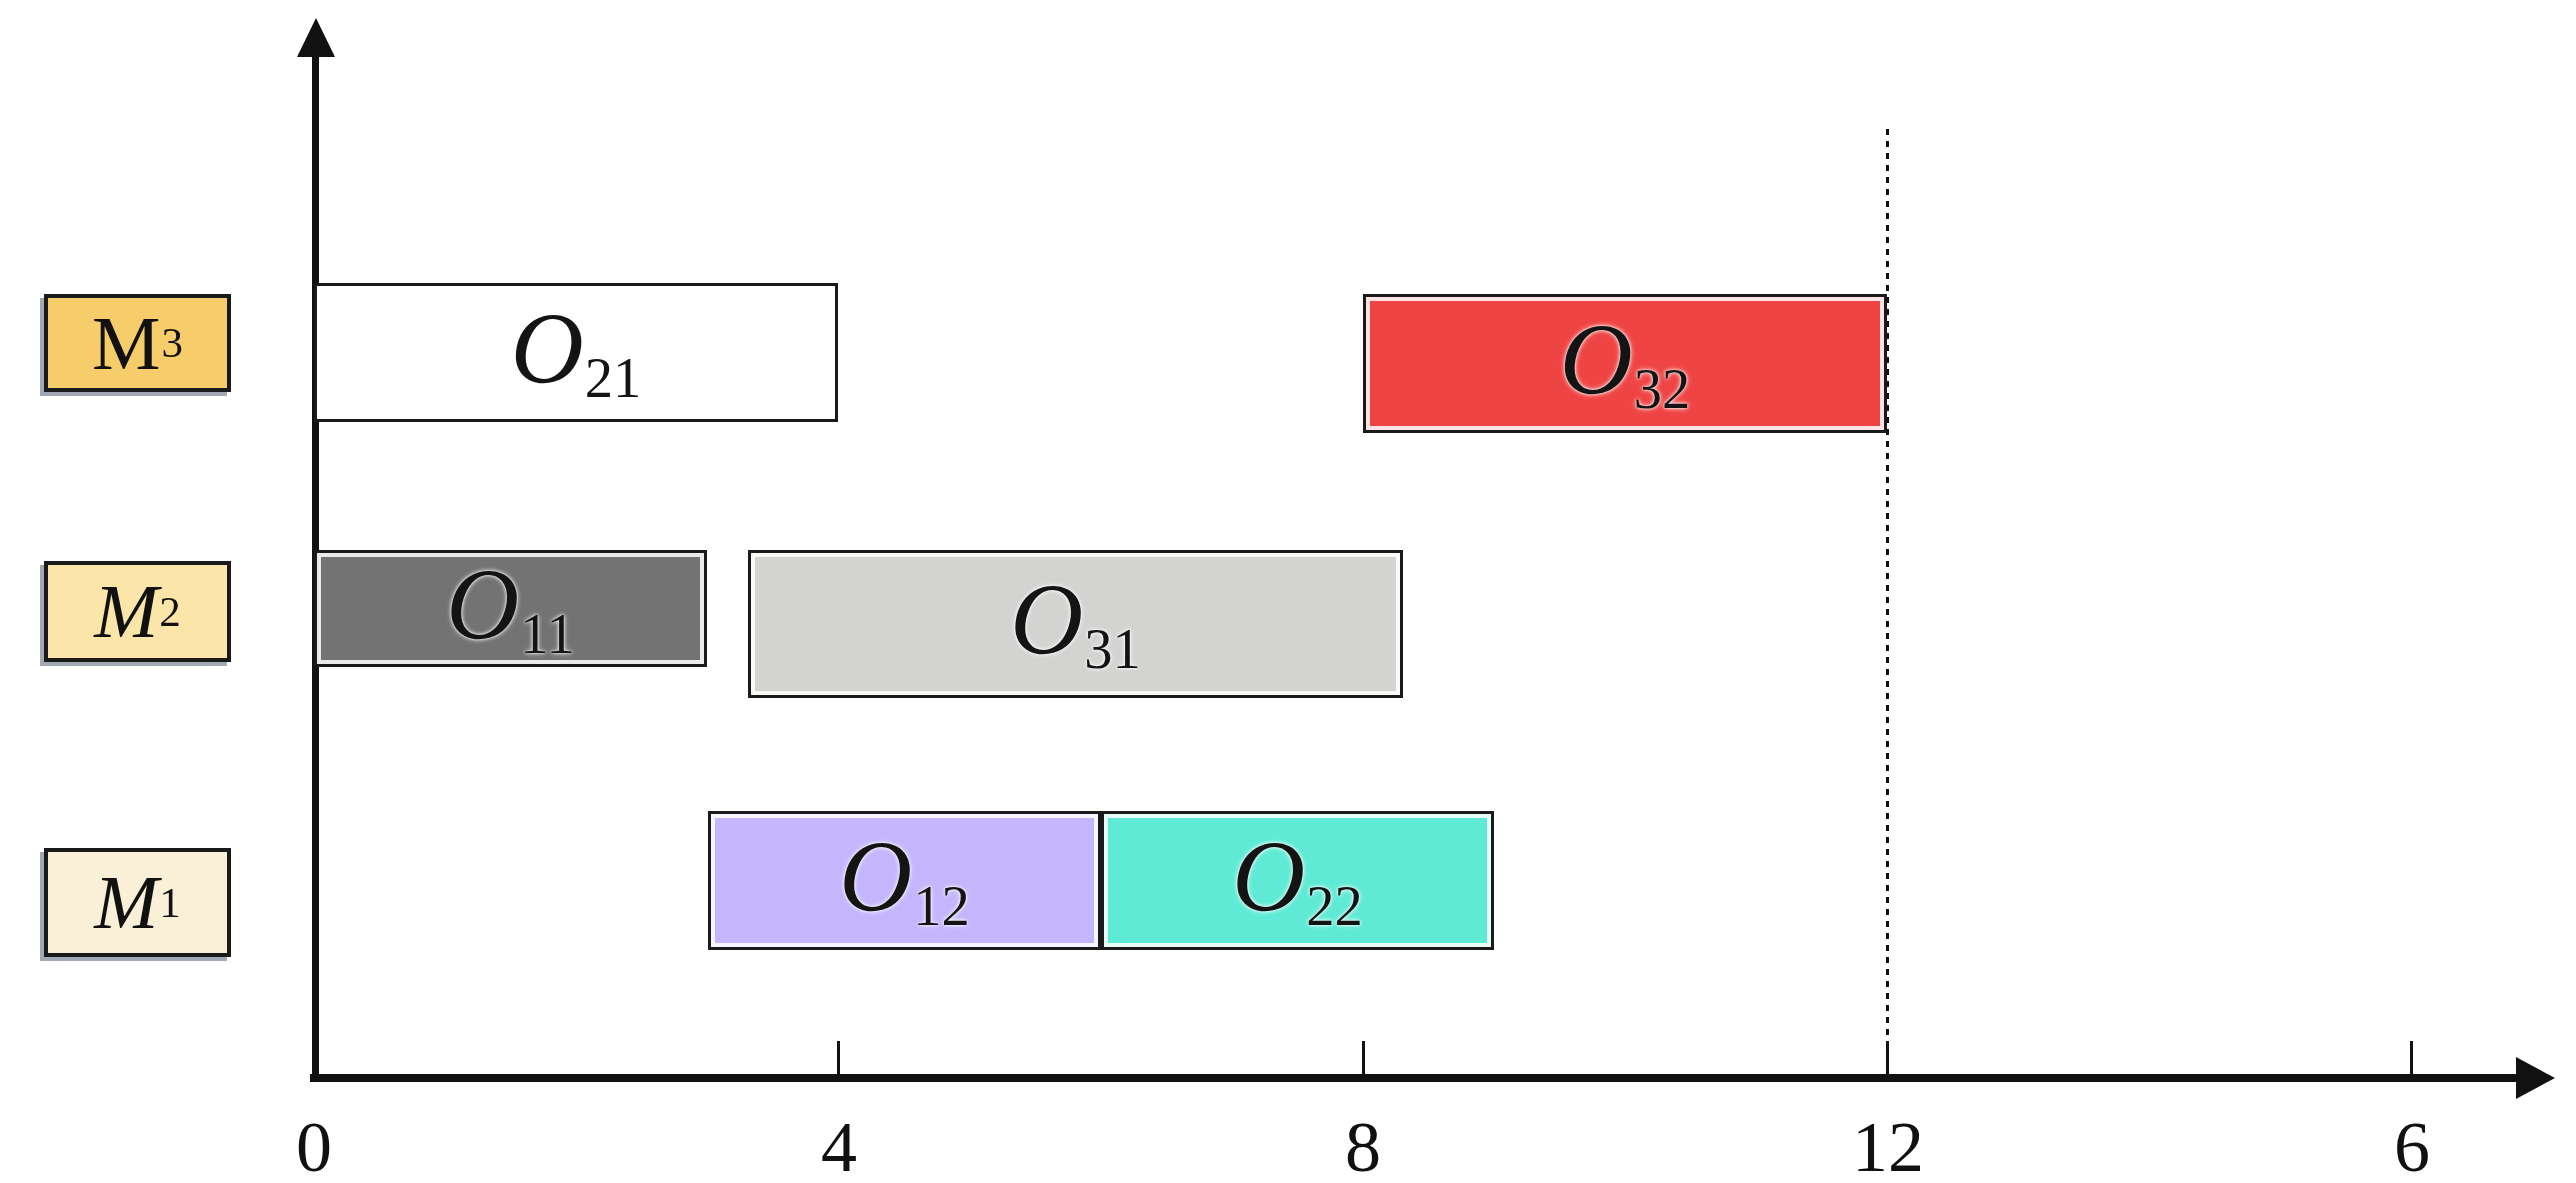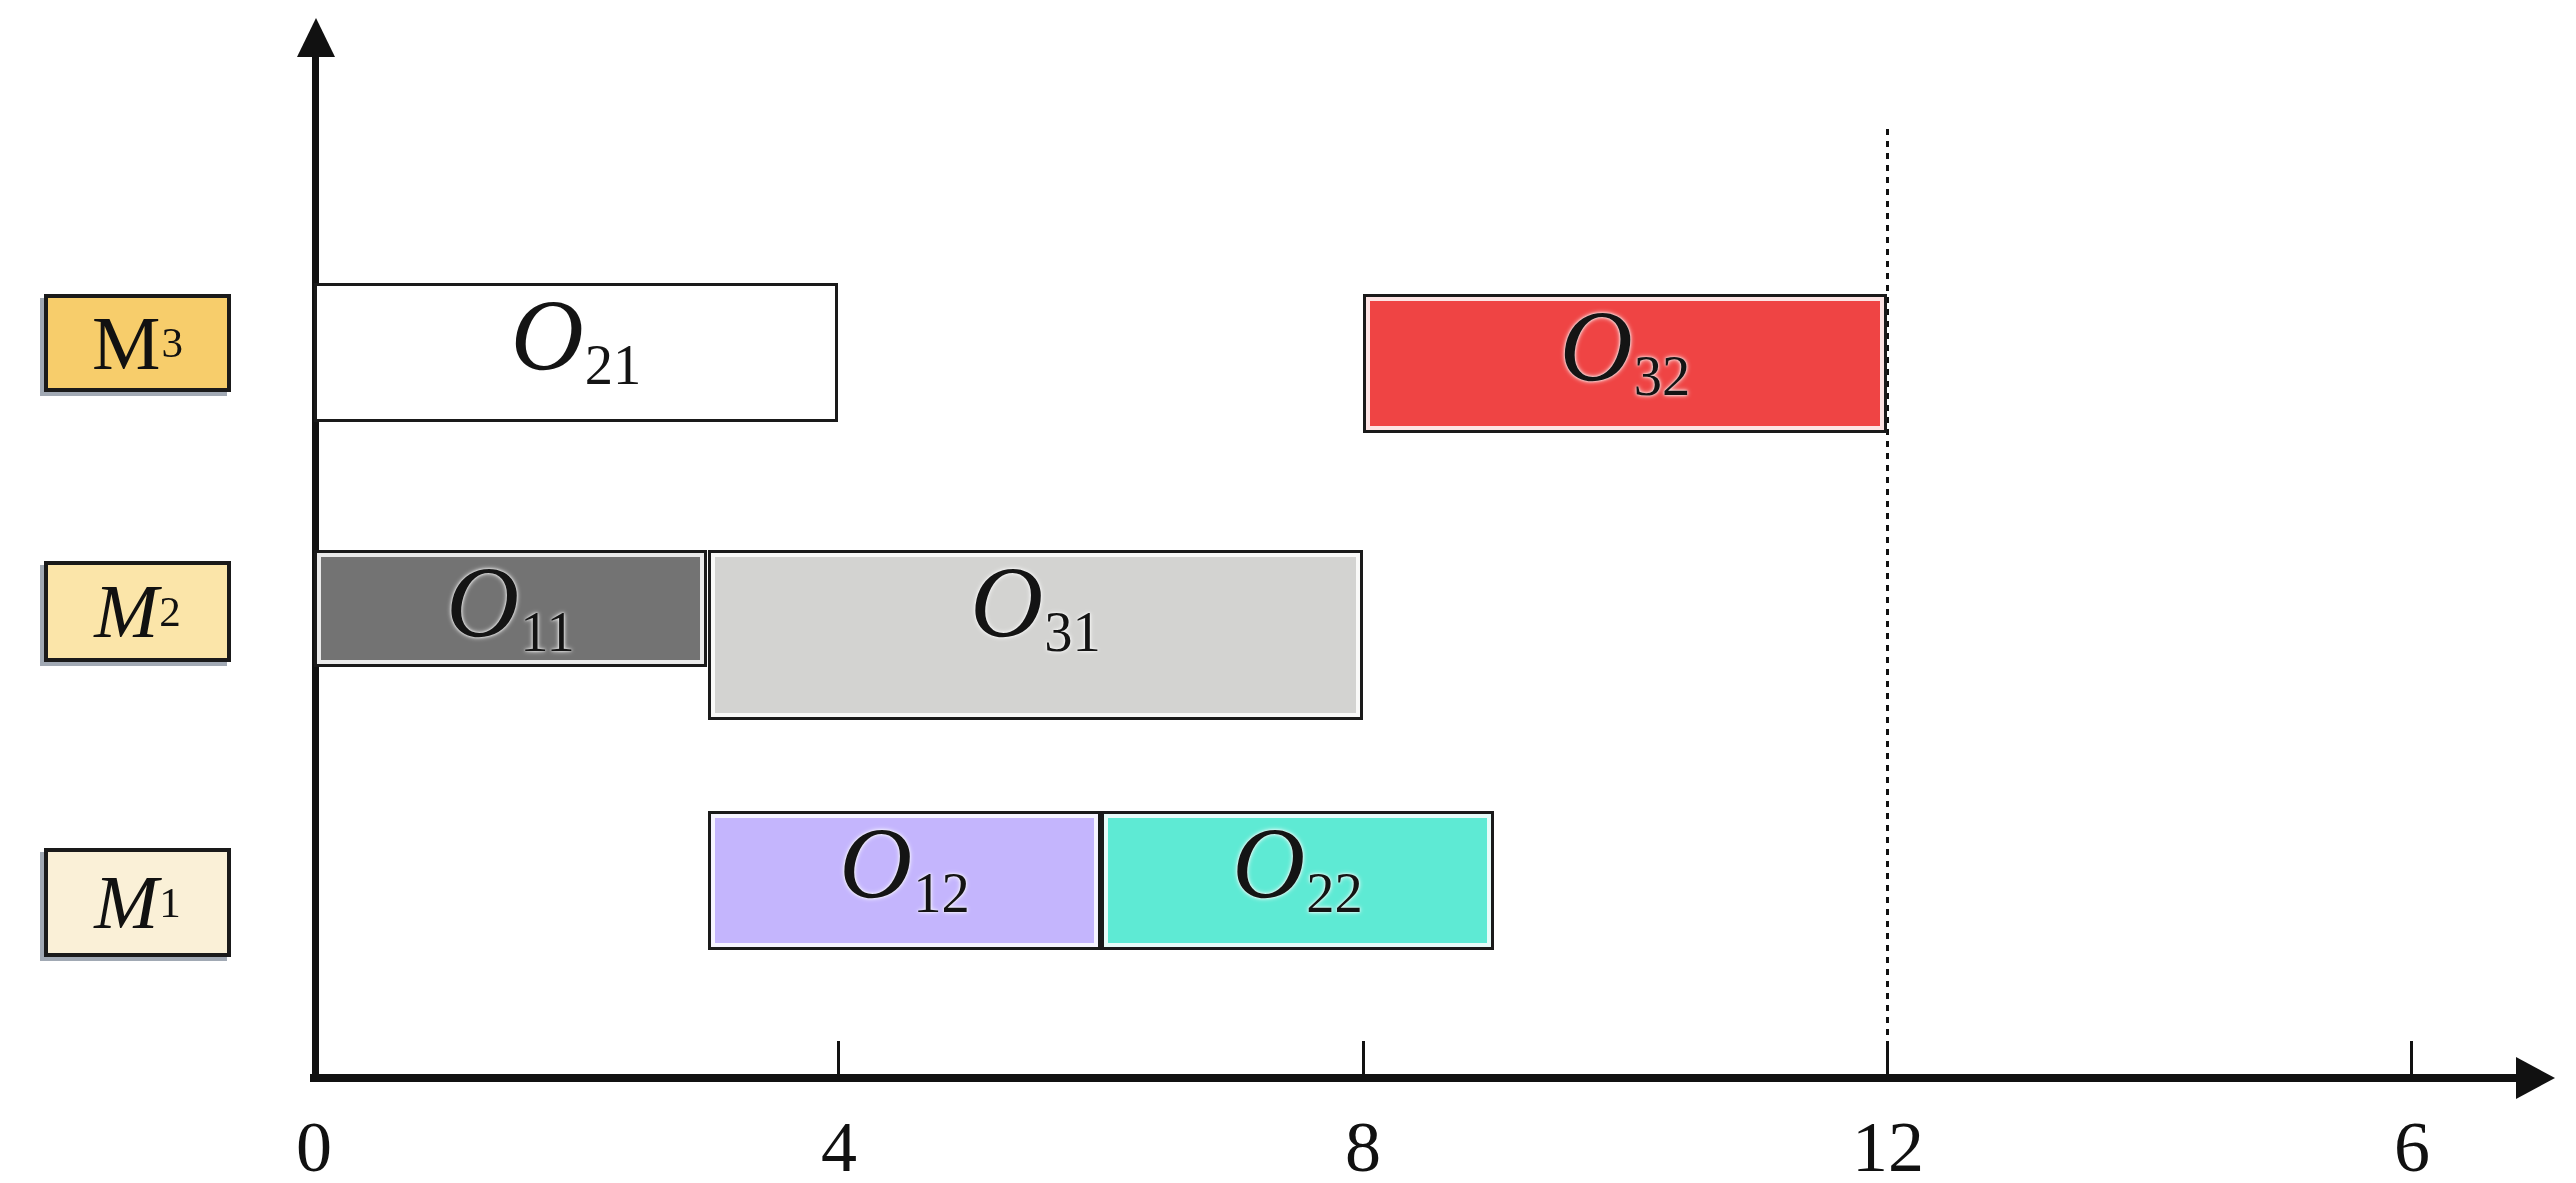--- a/index.html
+++ b/index.html
@@ -74,21 +74,21 @@
     font-size: 77px;
     line-height: 1;
   }
   
   .op-bar {
     position: absolute;
     box-sizing: border-box;
     border: 3.2px solid #1a1a1a;
     box-shadow: inset 0 0 0 4px rgba(255,255,255,0.85);
     display: flex;
-    align-items: flex-start;
+    align-items: center;
     justify-content: center;
   }
   .op-label {
     font-size: 101px;
     line-height: 1;
     color: #141414;
     text-shadow: 0 0 4.8px rgba(255,255,255,0.95), 0 0 2.4px #fff;
     white-space: nowrap;
   }
   .glyph-main-italic { font-style: italic; }
@@ -128,21 +128,21 @@
   <div id="op-bars">
       <div class="op-bar" style="left: 314px; width: 524px; top: 283px; height: 139px; background: rgb(255, 255, 255);">
         <span class="op-label"><span class="glyph-main-italic">O</span><span class="glyph-sub">21</span></span>
       </div>
       <div class="op-bar" style="left: 1363px; width: 524px; top: 294px; height: 139px; background: #ef4444;">
         <span class="op-label"><span class="glyph-main-italic">O</span><span class="glyph-sub">32</span></span>
       </div>
       <div class="op-bar" style="left: 314px; width: 393px; top: 550px; height: 117px; background: #737373;">
         <span class="op-label"><span class="glyph-main-italic">O</span><span class="glyph-sub">11</span></span>
       </div>
-      <div class="op-bar" style="left: 708px; width: 655px; top: 550px; height: 170px; background: rgb(211, 211, 209);">
+      <div class="op-bar" style="left: 748px; width: 655px; top: 550px; height: 148px; background: rgb(211, 211, 209);">
         <span class="op-label"><span class="glyph-main-italic">O</span><span class="glyph-sub">31</span></span>
       </div>
       <div class="op-bar" style="left: 708px; width: 393px; top: 811px; height: 139px; background: #c4b5fd;">
         <span class="op-label"><span class="glyph-main-italic">O</span><span class="glyph-sub">12</span></span>
       </div>
       <div class="op-bar" style="left: 1101px; width: 393px; top: 811px; height: 139px; background: #5eead4;">
         <span class="op-label"><span class="glyph-main-italic">O</span><span class="glyph-sub">22</span></span>
       </div>
     </div>
   <div id="x-ticks">

